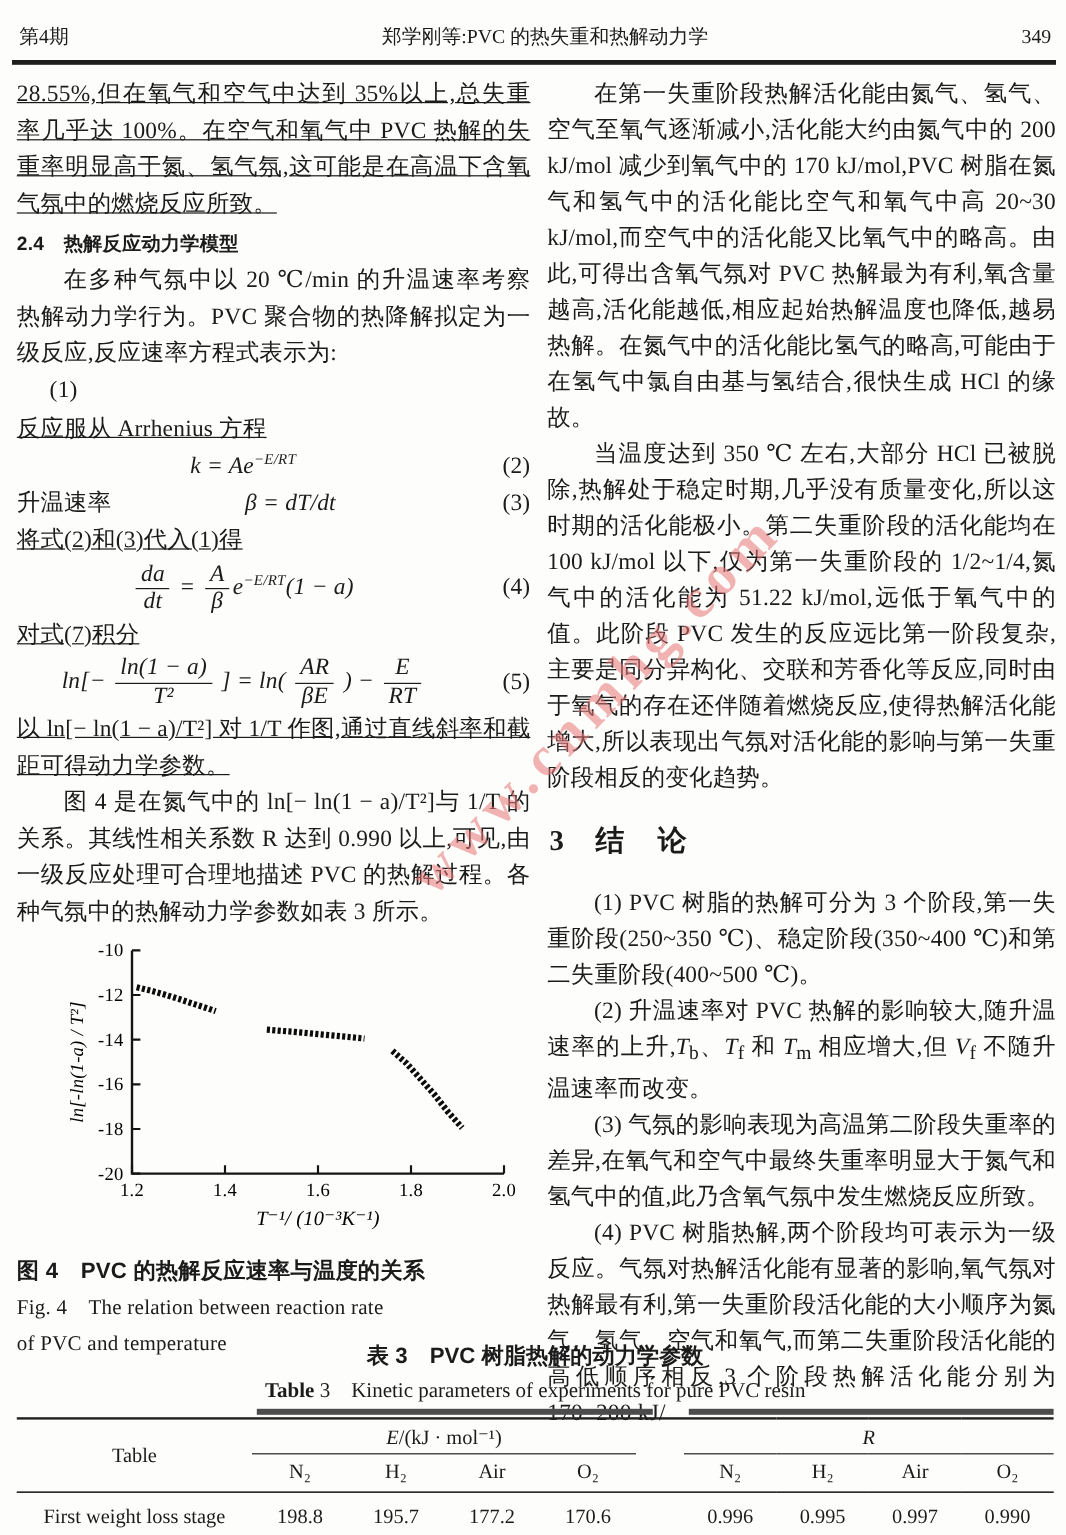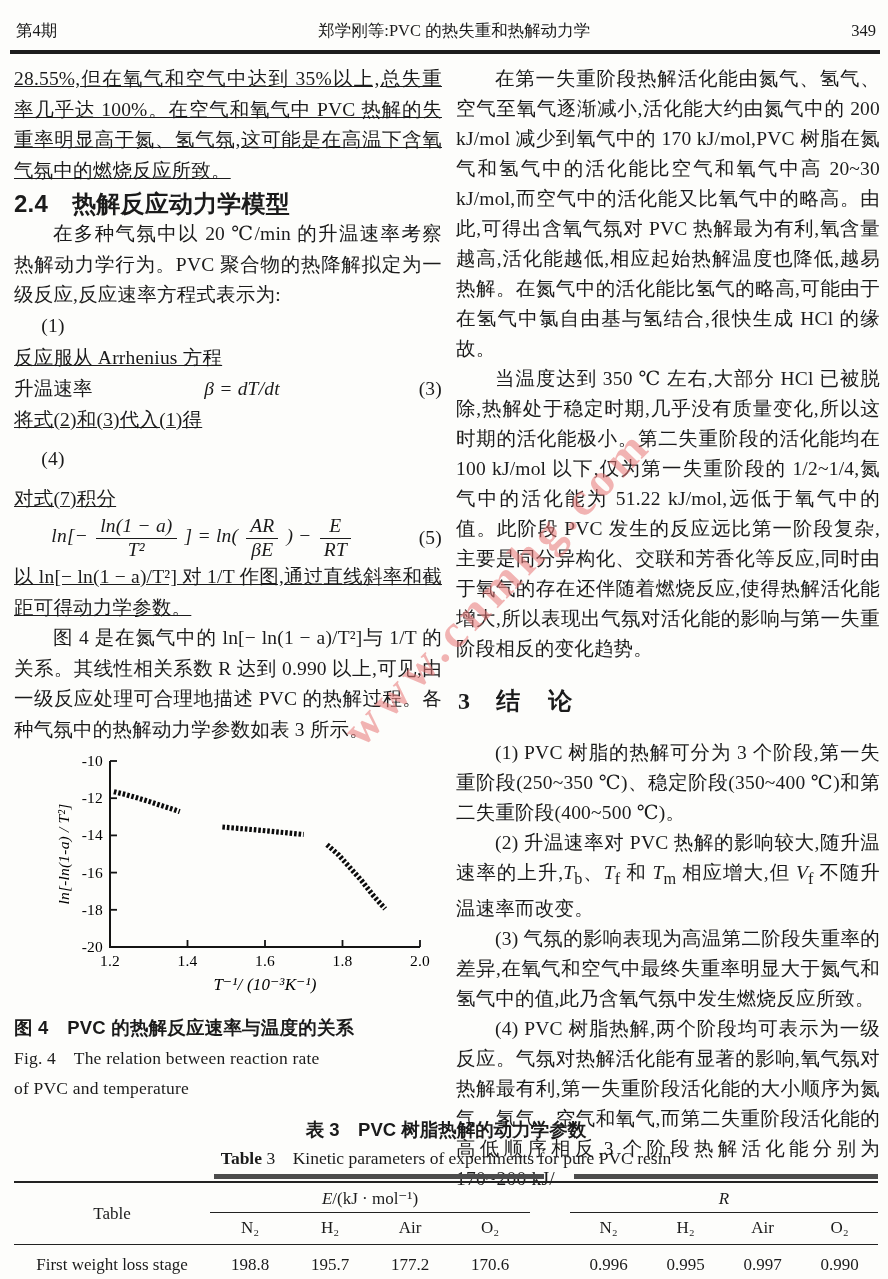--- a/index.html
+++ b/index.html
@@ -17,21 +17,21 @@
   .hdr .mid{flex:1;text-align:center;}
   .hdr-rule{position:absolute;top:50px;left:10px;right:8px;height:4px;background:#1d1d1d;}
 
   
   .col{position:absolute;top:64px;font-size:19.5px;line-height:30.5px;
        text-align:justify;letter-spacing:0.2px;}
   .col-left{left:14px;width:428px;}
   .col-right{left:456px;width:424px;line-height:30px;}
   .col p{margin:0;text-indent:2em;}
   .col p.noind{text-indent:0;text-decoration:underline;}
-  h3.sub{margin:2px 0 0 0;font-size:24px;font-weight:bold;line-height:31px;font-family:"Liberation Sans","DejaVu Sans",sans-serif;}
+  h3.sub{margin:2px 0 0 0;font-size:16px;font-weight:bold;line-height:31px;font-family:"Liberation Sans","DejaVu Sans",sans-serif;}
   h2.sec{margin:20px 0 20px 2px;font-size:24px;font-weight:bold;line-height:34px;
          font-family:Liberation Serif, serif;}
   h2.sec .sec-title{margin-left:26px;letter-spacing:2px;}
 
   
   .eq{display:flex;align-items:center;line-height:1.25;min-height:30px;margin:1px 0;}
   .eq .lbl{font-style:normal;}
   .eq .body{flex:1;text-align:center;font-style:italic;}
   .eq .num{width:2.6em;text-align:right;font-style:normal;}
   .eq sup{font-size:12.5px;font-style:italic;}
@@ -90,30 +90,45 @@
     <p class="noind">28.55%,但在氧气和空气中达到 35%以上,总失重率几乎达 100%。在空气和氧气中 PVC 热解的失重率明显高于氮、氢气氛,这可能是在高温下含氧气氛中的燃烧反应所致。</p>
     <h3 class="sub">2.4　热解反应动力学模型</h3>
     <p>在多种气氛中以 20 ℃/min 的升温速率考察热解动力学行为。PVC 聚合物的热降解拟定为一级反应,反应速率方程式表示为:</p>
 
     <div class="eq">
       <span class="num">(1)</span>
     </div>
 
     <p class="noind">反应服从 Arrhenius 方程</p>
 
+    <div class="eq">
+      <span class="body"><span>k = Ae</span><sup>−E/RT</sup></span>
+      <span class="num">(2)</span>
+    </div>
 
     <div class="eq">
       <span class="lbl">升温速率</span>
       <span class="body">β = dT/dt</span>
       <span class="num">(3)</span>
     </div>
 
     <p class="noind">将式(2)和(3)代入(1)得</p>
 
     <div class="eq eq-tall">
+      <span class="body">
+        <span class="frac">
+            <span class="fn">da</span>
+            <span class="fd">dt</span>
+          </span>
+        <span>=</span>
+        <span class="frac">
+            <span class="fn">A</span>
+            <span class="fd">β</span>
+          </span><span>e</span><sup>−E/RT</sup><span>(1 − a)</span>
+      </span>
       <span class="num">(4)</span>
     </div>
 
     <p class="noind">对式(7)积分</p>
 
     <div class="eq eq-tall">
       <span class="body">
         <span>ln[−</span>
         <span class="frac">
             <span class="fn">ln(1 − a)</span>

